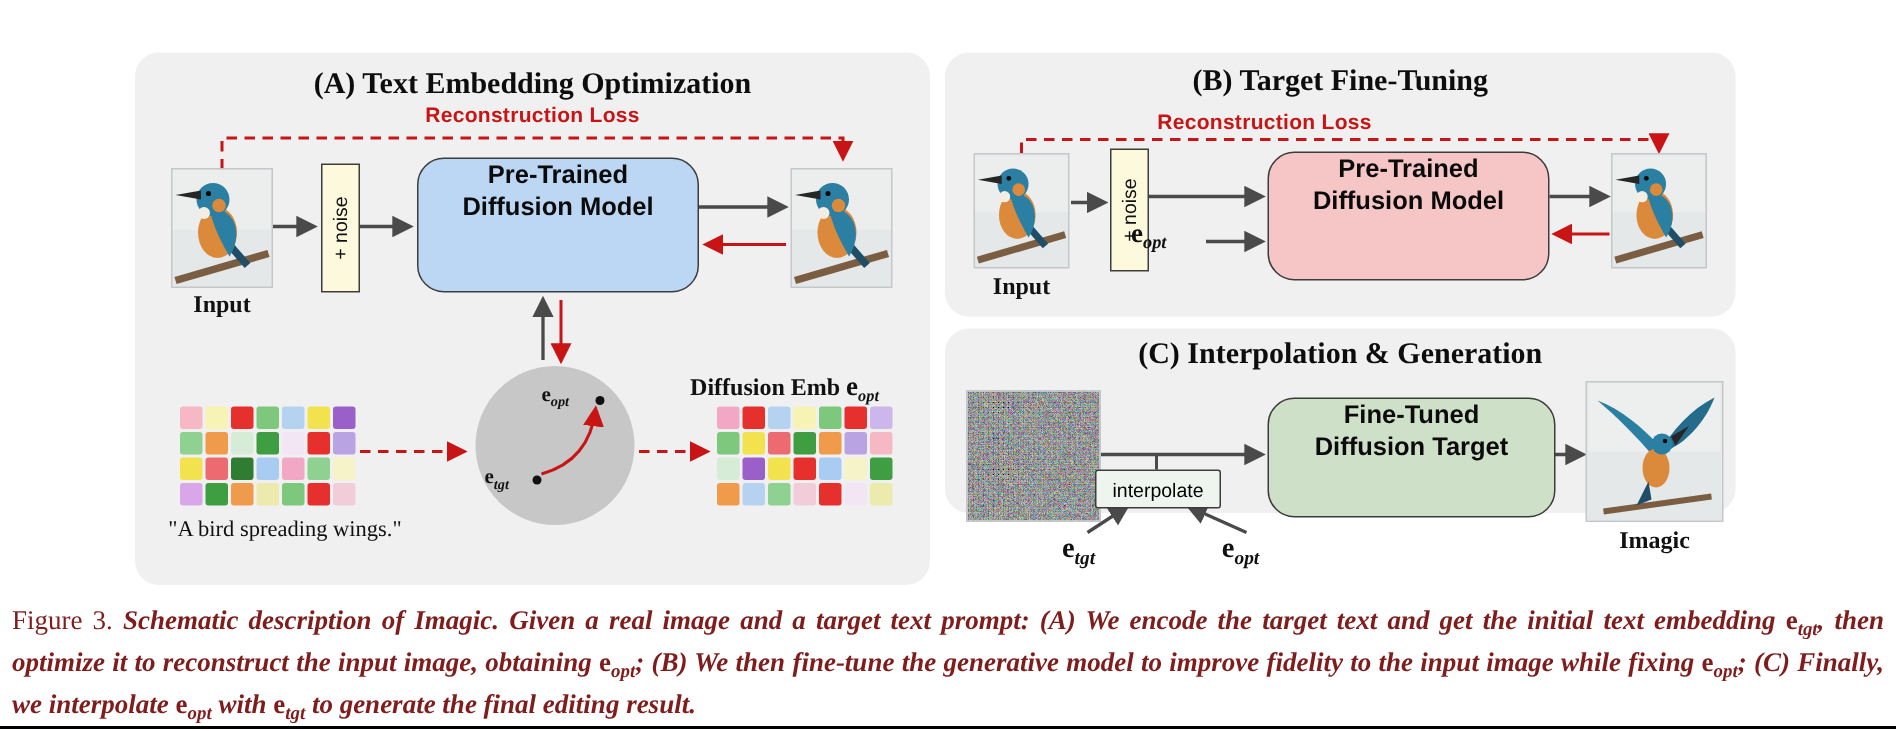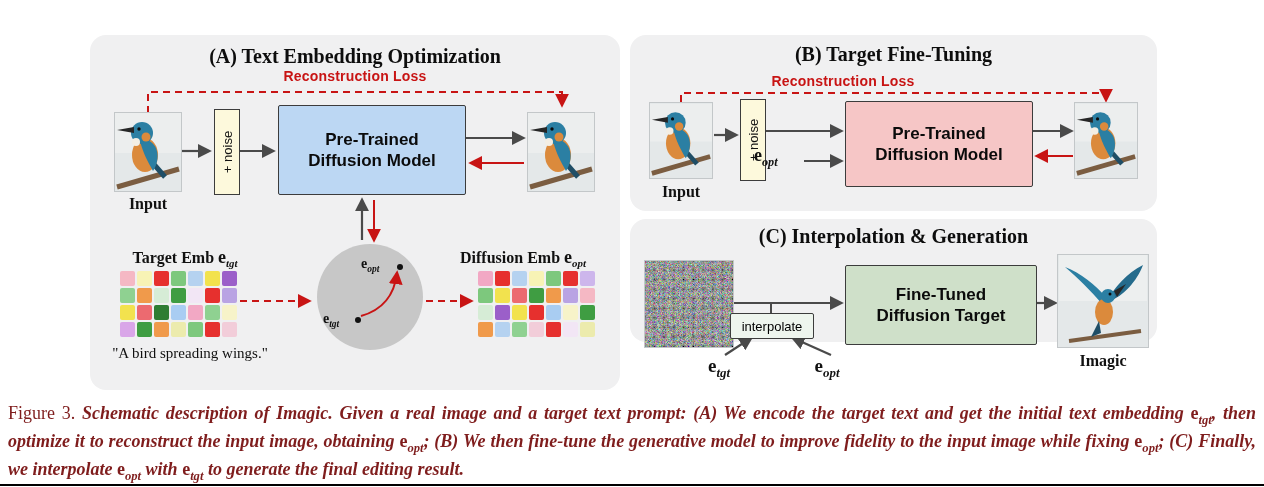--- a/index.html
+++ b/index.html
@@ -6,22 +6,22 @@
   body{width:1264px;height:487px;position:relative;background:#ffffff;overflow:hidden;
        font-family:"Liberation Serif",serif;color:#111}
   .abs{position:absolute}
   .panel{position:absolute;background:#f0f0f1;border-radius:16px}
   .panel-title{position:absolute;left:0;right:0;text-align:center;font-weight:bold;
                font-size:20px;color:#0d0d0d;font-family:"Liberation Serif",serif}
   .loss-label{position:absolute;color:#c81414;font-family:"Liberation Sans",sans-serif;
               font-weight:bold;font-size:14px;text-align:center;letter-spacing:.2px}
   .photo{position:absolute;outline:1px solid #c3c7c9;background:#e4e8e9}
   .photo-label{position:absolute;text-align:center;font-weight:bold;font-size:16px}
-  .model-box{position:absolute;border:1.6px solid #3c3c3c;border-radius:2px;
-             display:flex;flex-direction:column;align-items:center;justify-content:center;
+  .model-box{position:absolute;border:1.6px solid #3c3c3c;border-radius:18px;
+             display:flex;flex-direction:column;align-items:center;justify-content:flex-start;
              font-family:"Liberation Sans",sans-serif;font-weight:bold;font-size:17px;
              line-height:21px;color:#0b0b0b;text-align:center}
   .box-blue{background:#bcd7f3}
   .box-pink{background:#f6c6c6}
   .box-green{background:#cfe0c9}
   .noise-box{position:absolute;background:#fdf9dc;border:1px solid #3c3c3c}
   .noise-box span{position:absolute;left:50%;top:50%;transform:translate(-50%,-50%) rotate(-90deg);
                   font-family:"Liberation Sans",sans-serif;font-size:13px;white-space:nowrap;color:#111}
   .emb-label{position:absolute;text-align:center;font-weight:bold;font-size:16px}
   .m-e{font-weight:bold;font-style:normal;font-family:"Liberation Serif",serif}
@@ -122,21 +122,20 @@
     <span>Diffusion Model</span>
   </div>
 
   <svg class="photo" style="left:438px;top:78px" width="66" height="78" viewBox="0 0 66 78">
       <use href="#birdP"></use>
     </svg>
 
   <div class="circ-label" style="left:233px;top:276px"><span class="m-e">e</span><sub class="m-sub">tgt</sub></div>
   <div class="circ-label" style="left:271px;top:221px"><span class="m-e">e</span><sub class="m-sub">opt</sub></div>
 
-  <div class="emb-label" style="left:15px;top:212px;width:160px"><span>Target Emb </span><span class="m-e" style="font-size:18px">e</span><sub class="m-sub">tgt</sub></div>
   <div class="emb-grid" style="left:30px;top:236px">
       <div class="grid-cell" style="background: rgb(245, 184, 196);"></div>
       <div class="grid-cell" style="background: rgb(247, 243, 181);"></div>
       <div class="grid-cell" style="background: rgb(230, 48, 46);"></div>
       <div class="grid-cell" style="background: rgb(125, 200, 125);"></div>
       <div class="grid-cell" style="background: rgb(181, 210, 240);"></div>
       <div class="grid-cell" style="background: rgb(242, 226, 78);"></div>
       <div class="grid-cell" style="background: rgb(155, 95, 201);"></div>
       <div class="grid-cell" style="background: rgb(143, 209, 145);"></div>
       <div class="grid-cell" style="background: rgb(240, 154, 75);"></div>

